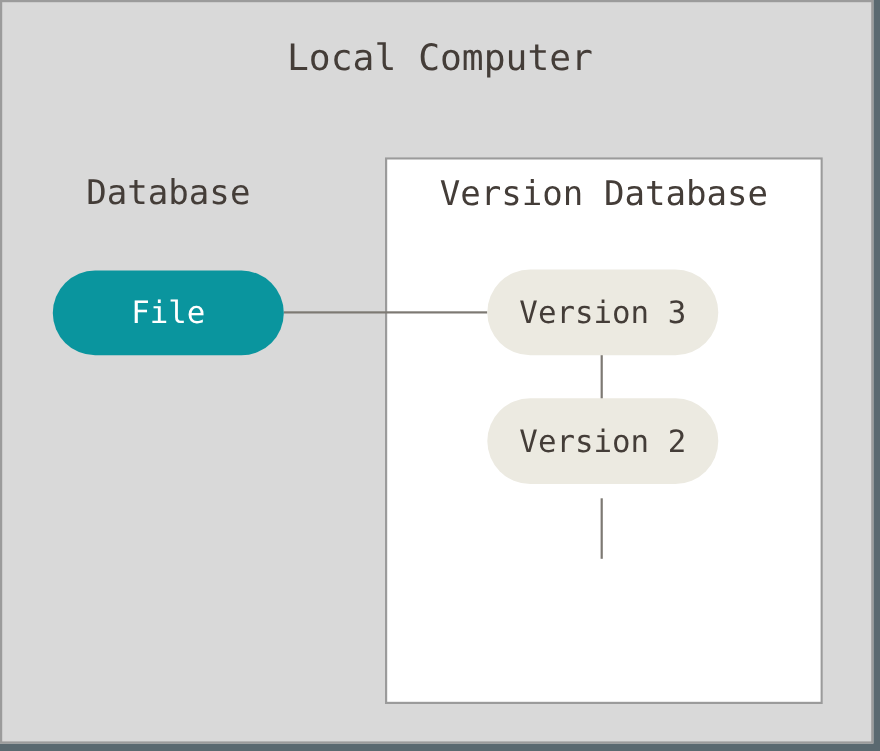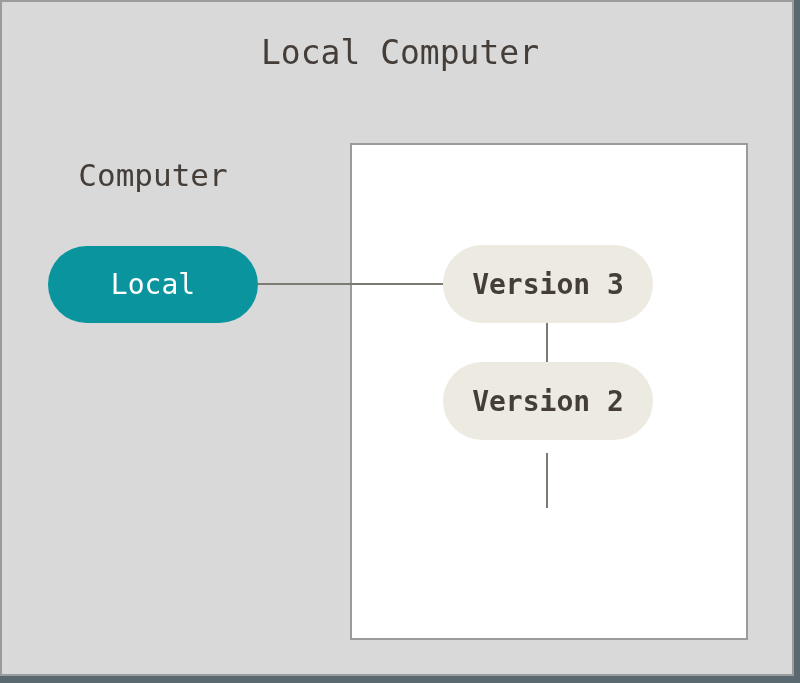--- a/index.html
+++ b/index.html
@@ -69,21 +69,20 @@
     border-radius: 39px;
     background: var(--file-pill, #0a959e);
     color: var(--file-text, #ffffff);
   }
   .version-pill {
     left: 443px;
     height: 78px;
     border-radius: 39px;
     background: var(--version-pill, #eceae1);
     color: var(--text, #443d38);
-    font-weight: bold;
   }
   .version-pill.v3 { top: 245px; }
   .version-pill.v2 { top: 362px; }
   .version-pill.v1 { top: 507px; }
   .connector {
     position: absolute;
     background: var(--connector, #7d7973);
     z-index: 2;
   }
   .connector-h {
@@ -100,31 +99,32 @@
   }
 </style>
 </head>
 <body>
 
 <div class="canvas">
   <div class="frame-bg"></div>
 
   <div class="diagram-title">Local Computer</div>
 
-  <div class="section-label checkout-label">Computer</div>
+  <div class="section-label checkout-label">Database</div>
 
   <div class="vdb-box"></div>
 
+  <div class="section-label vdb-label">Version Database</div>
 
   <div class="connector connector-h"></div>
   <div class="connector connector-v1"></div>
   <div class="connector connector-v2"></div>
 
   <div class="pill file-pill">
-    <span>Local</span>
+    <span>File</span>
   </div>
 
   <div class="pill version-pill v3">
     <span>Version 3</span>
   </div>
   <div class="pill version-pill v2">
     <span>Version 2</span>
   </div>
 </div>
 

